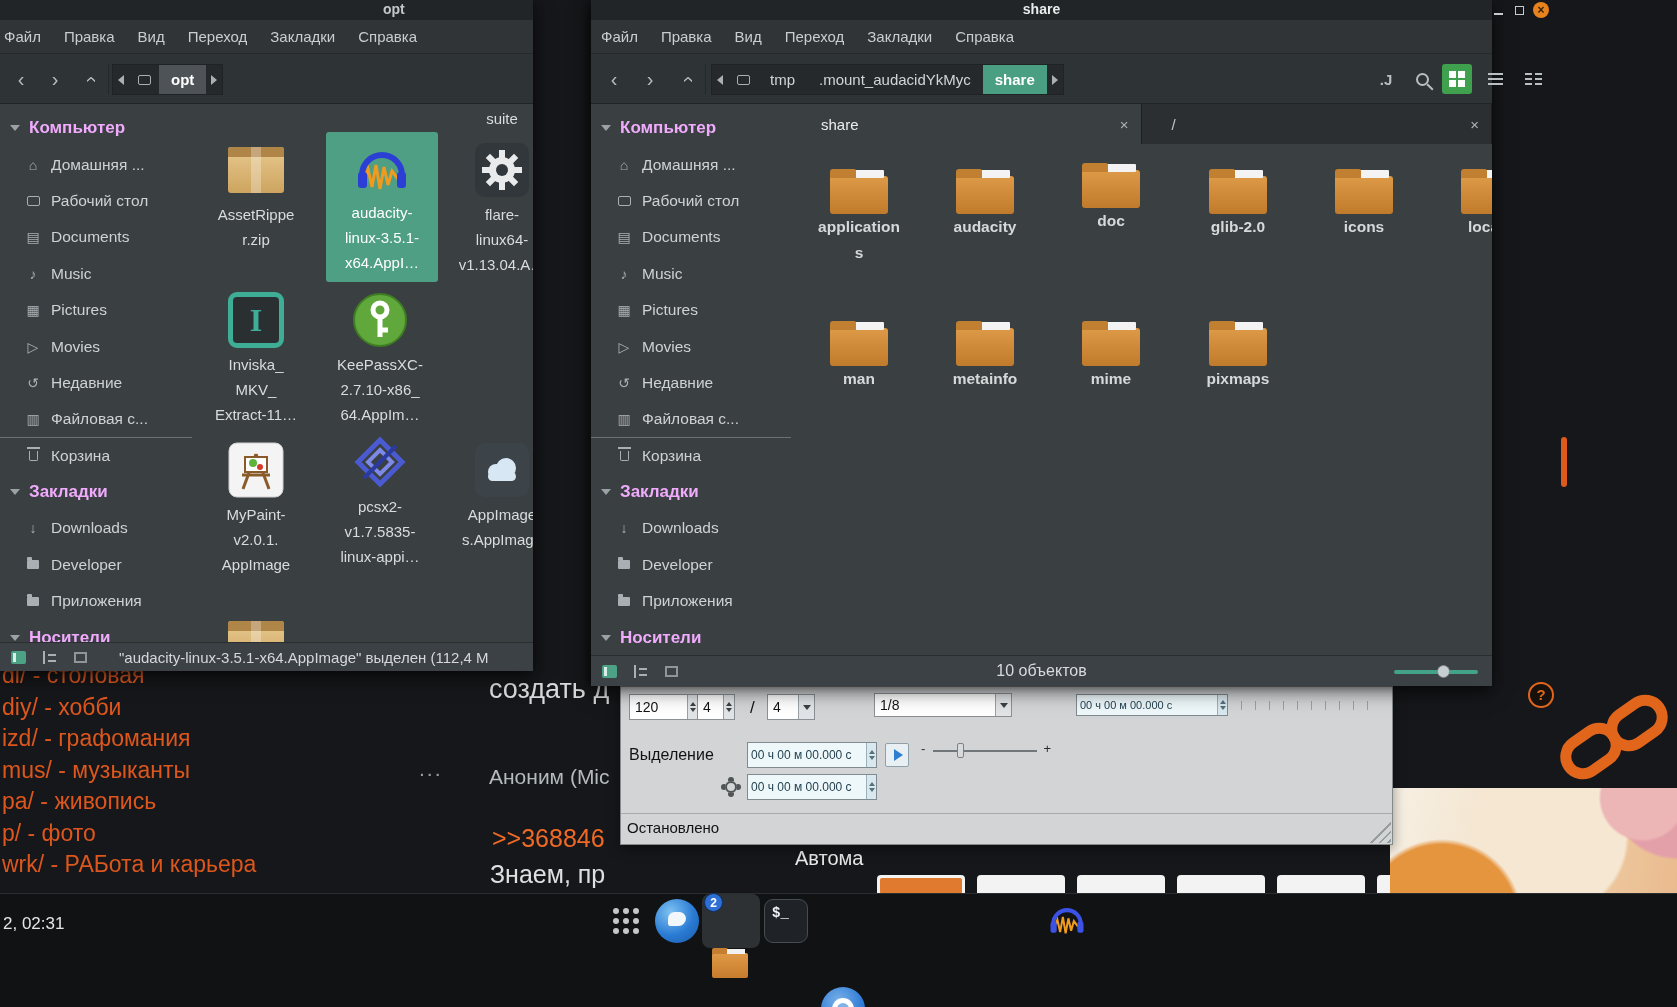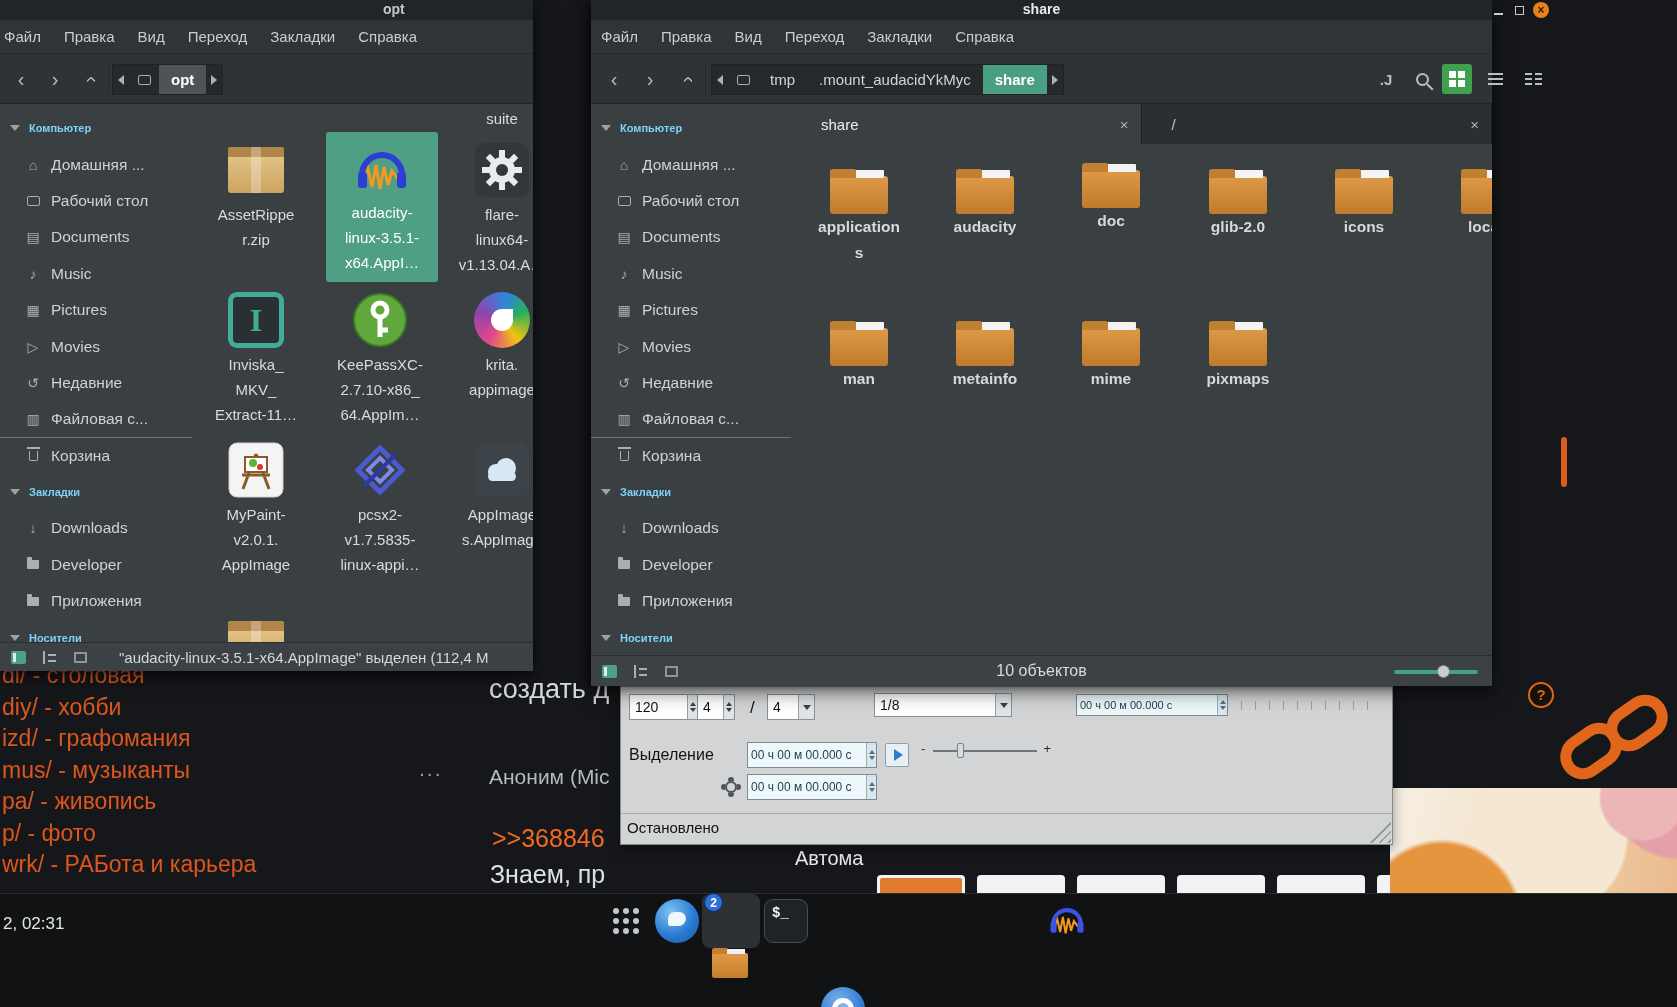--- a/index.html
+++ b/index.html
@@ -73,21 +73,21 @@
 .tab{position:relative;flex:1;display:flex;align-items:center;padding-left:30px;font-size:15px;border-right:1px solid #1d2023;}
 .tab.active{background:#3a3f42;color:#eceeef;}
 .tab.inactive{background:#2b2f32;color:#c3c7c9;}
 .tab-close{position:absolute;right:12px;font-size:15px;color:#aeb3b5;}
 
 
 .sidebar{position:absolute;left:0;top:104px;width:200px;bottom:31px;overflow:hidden;padding-top:6px;}
 #win-left .sidebar{width:192px;bottom:29px;}
 .sb-row{display:flex;align-items:center;height:36.4px;padding-left:10px;gap:9px;}
 .sb-row.sb-sub{padding-left:24px;}
-.sb-head{font-weight:bold;color:#7dd3fc;font-size:11px;}
+.sb-head{font-weight:bold;color:#f0abfc;font-size:17px;}
 .sb-label{color:#ced2d4;font-size:15.5px;white-space:nowrap;}
 .sb-ico{width:18px;display:flex;justify-content:center;color:#a9afb2;font-size:14px;}
 .exp{width:0;height:0;border-left:5px solid transparent;border-right:5px solid transparent;border-top:6px solid #9ba1a4;}
 .sb-row.uline{box-shadow:inset 0 -1px 0 #6a7073;}
 .i-trash{width:9px;height:10px;border:1.5px solid #a9afb2;border-top:none;border-radius:0 0 2px 2px;position:relative;display:block;}
 .i-trash::before{content:"";position:absolute;left:-3px;top:-4px;width:13px;height:2px;background:#a9afb2;}
 .i-folder{width:12px;height:9px;background:#a9afb2;border-radius:1px;position:relative;display:block;}
 .i-folder::before{content:"";position:absolute;top:-3px;left:0;width:5px;height:3px;background:#a9afb2;border-radius:1px 1px 0 0;}
 
 
@@ -466,29 +466,20 @@
           <line x1="28" y1="38" x2="36" y2="38" stroke="#fff" stroke-width="5"></line>
         </svg>
       </div>
       <div class="flabel">
           <div>KeePassXC-</div>
           <div>2.7.10-x86_</div>
           <div>64.AppIm…</div>
         </div>
     </div>
 
-    <div class="cell" style="left:252px;top:184px;">
-      <div class="ficon">
-          <div class="icon-krita"></div>
-        </div>
-      <div class="flabel">
-          <div>krita.</div>
-          <div>appimage</div>
-        </div>
-    </div>
 
     <div class="cell" style="left:6px;top:334px;">
       <div class="ficon">
         <svg width="56" height="56">
           <rect x="1" y="1" width="54" height="54" rx="8" fill="#f4f4f4" stroke="#d0d0d0"></rect>
           <g stroke="#8a5a2b" stroke-width="3" fill="none">
               <path d="M28 12 L15 47"></path>
               <path d="M28 12 L41 47"></path>
               <path d="M14 33 H42"></path>
             </g>
@@ -497,21 +488,21 @@
             <circle cx="32" cy="25" r="3" fill="#d43a2a"></circle>
         </svg>
       </div>
       <div class="flabel">
           <div>MyPaint-</div>
           <div>v2.0.1.</div>
           <div>AppImage</div>
         </div>
     </div>
 
-    <div class="cell" style="left:130px;top:334px;">
+    <div class="cell" style="left:130px;top:326px;">
       <div class="ficon">
         <svg width="56" height="56">
           <g fill="none" stroke="#4a5ad0" stroke-width="5">
               <path d="M28 6 L50 28 L28 50 L6 28 Z"></path>
             </g>
           <g fill="none" stroke="#7c89e8" stroke-width="4">
               <path d="M28 16 L40 28 L28 40 L16 28 Z"></path>
             </g>
           <line x1="12" y1="44" x2="44" y2="12" stroke="#2b3a9e" stroke-width="4"></line>
         </svg>

